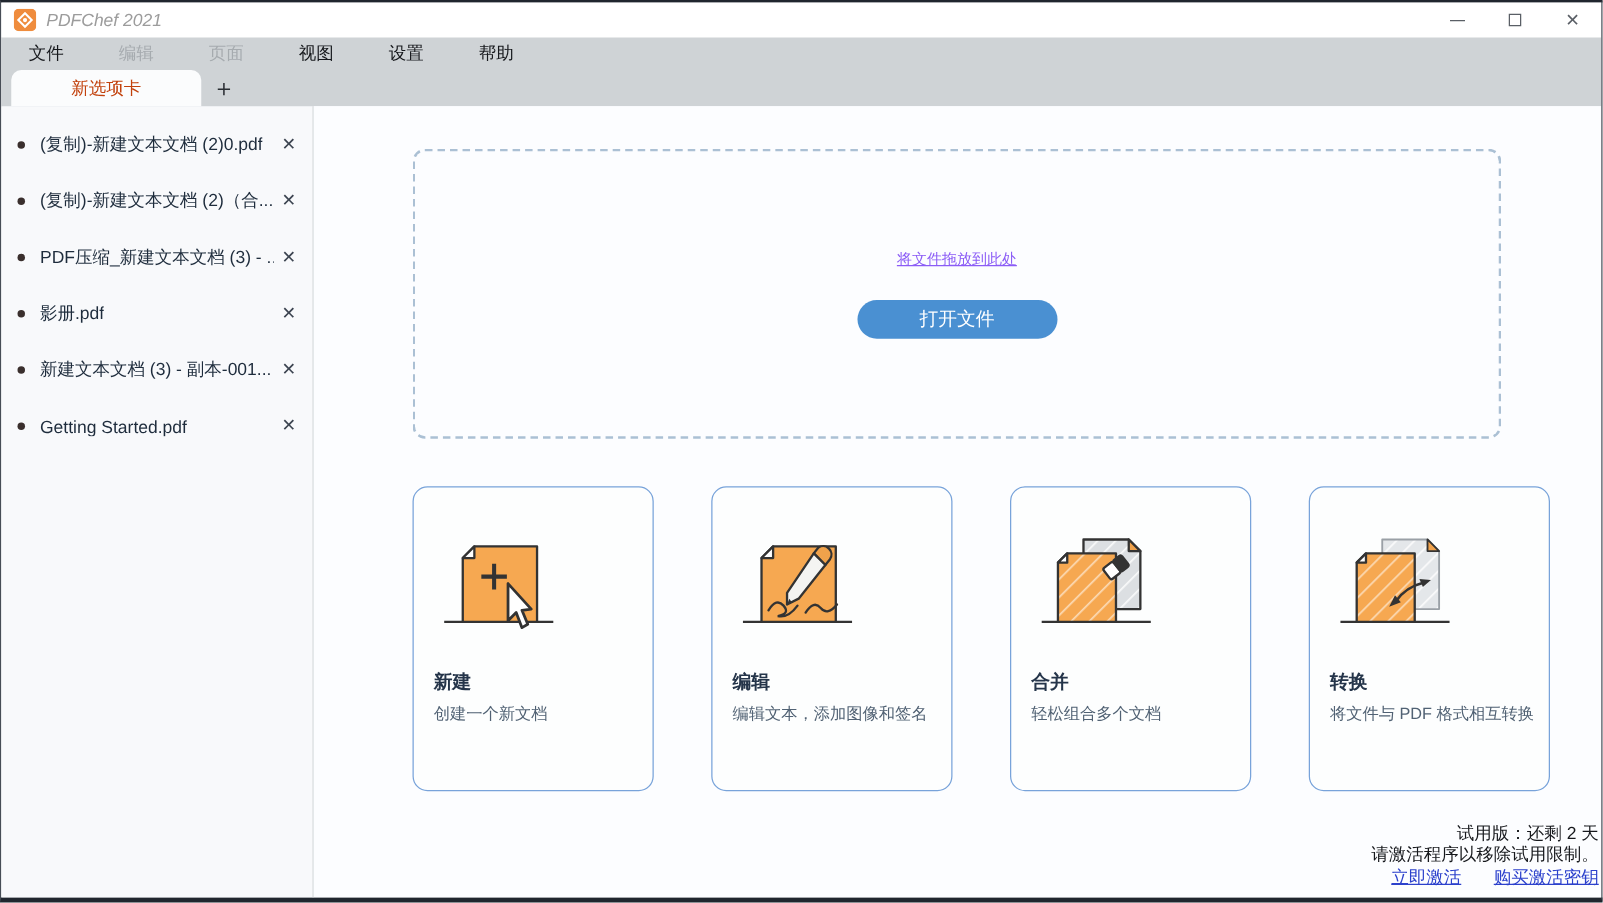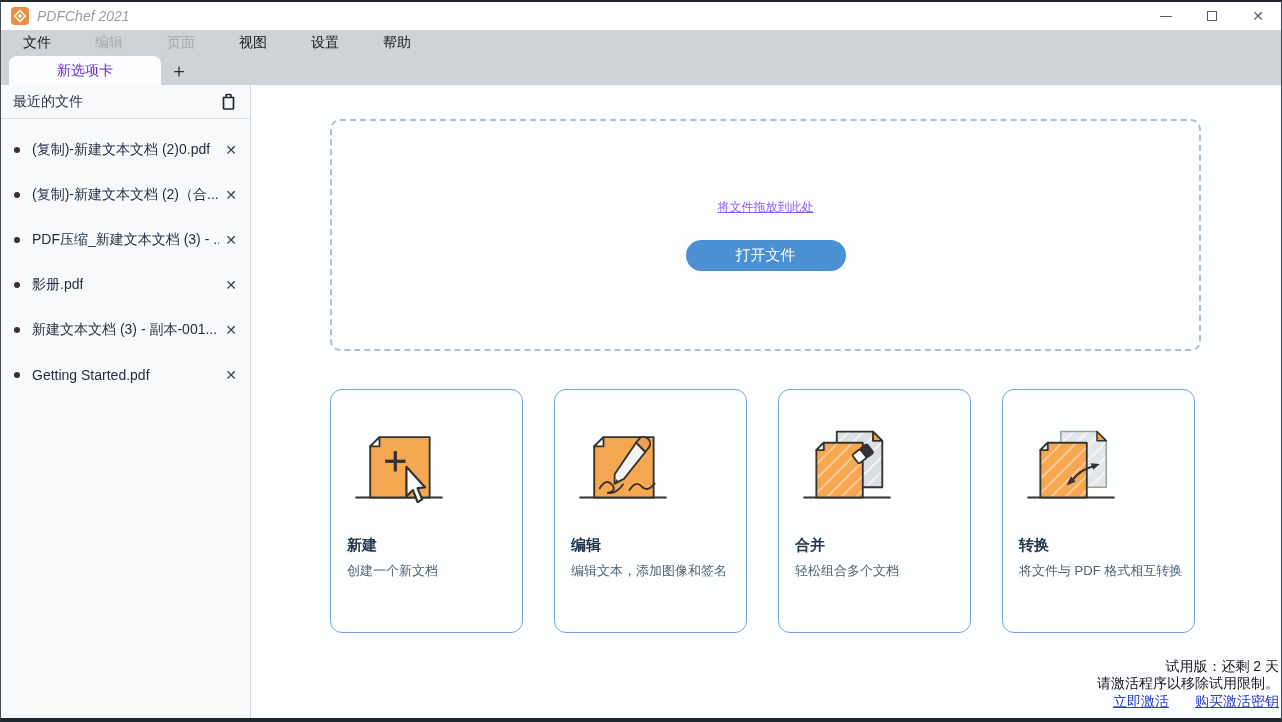--- a/index.html
+++ b/index.html
@@ -20,21 +20,21 @@
   .win-btn .sq { width:10px; height:10px; border:1px solid #5a5f66; display:block; }
   .win-btn .mline { width:12px; height:0; border-top:1px solid #5a5f66; display:block; }
   
   .menubar { height:26px; background:#cfd3d6; display:flex; align-items:flex-start; font-size:14px; color:#16181c; }
   .menu-item { padding:0 22px; height:100%; display:flex; align-items:center; }
   .menu-item.disabled { color:#a6abaf; }
   
   .tabbar { height:29px; background:#cfd3d6; position:relative; }
   .tab-active { position:absolute; left:8px; top:0; width:152px; height:29px; background:#fbfcfd;
     border-radius:8px 8px 0 0; display:flex; align-items:center; justify-content:center;
-    font-size:14px; color:#6d28d9; }
+    font-size:14px; color:#c2410c; }
   .tab-plus { position:absolute; left:163px; top:0; width:30px; height:29px; display:flex;
     align-items:center; justify-content:center; font-size:19px; color:#2a2e33; }
   
   .content { display:flex; height:633px; }
   .sidebar { width:250px; background:#f8f9fb; border-right:1px solid #d4d7da; flex:0 0 auto; }
   .sidebar-header { height:34px; display:flex; align-items:center; padding:0 12px;
     font-size:14px; color:#2a3646; border-bottom:1px solid #dadde0; }
   .trash-btn { margin-left:auto; width:20px; height:20px; display:flex; align-items:center; justify-content:center; }
   .file-list { padding-top:8px; }
   .file-item { height:45px; display:flex; align-items:center; padding:0 13px; font-size:14px; color:#1e2c3c; }
@@ -43,21 +43,21 @@
   .file-close { margin-left:auto; color:#3c4450; font-size:14px; padding-left:6px; }
   .main { position:relative; flex:1; background:#fcfdff; }
   
   .dropzone { position:absolute; left:79px; top:34px; width:871px; height:232px;
     border:2px dashed #abc0d4; border-radius:10px; display:flex; flex-direction:column;
     align-items:center; justify-content:center; }
   .drop-hint { font-size:12px; color:#8b5cf6; margin-bottom:24px;text-decoration:underline; }
   .open-btn { width:160px; height:31px; border:none; border-radius:16px; background:#4a90d2;
     color:#fff; font-size:15px; font-family:inherit; }
   
-  .cards { position:absolute; left:79px; top:304px; display:flex; gap:31px; }
+  .cards { position:absolute; left:79px; top:304px; display:flex; gap:46px; }
   .card { width:193px; height:244px; background:#fdfefe; border:1px solid #78a3da; border-radius:12px;
     padding:36px 14px 0 16px; }
   .card-icon { width:104px; height:78px; display:block; }
   .card-title { margin-top:32px; font-size:15px; font-weight:bold; color:#25354a; }
   .card-sub { margin-top:7px; font-size:13px; color:#516274; white-space:nowrap; }
   
   .trial { position:absolute; right:2px; bottom:8px; text-align:right; font-size:14px;
     color:#16181c; line-height:17px; z-index:2; }
   .trial-links { margin-top:1px; }
   .trial a { color:#2c41cc; text-decoration:underline; }
@@ -101,29 +101,20 @@
   </div>
 
   <div class="tabbar">
     <div class="tab-active">新选项卡</div>
     <div class="tab-plus">＋</div>
   </div>
 
   <div class="content">
 
     <div class="sidebar">
-      <div class="sidebar-header">
-        <span>最近的文件</span>
-        <span class="trash-btn">
-          <svg width="15" height="17" viewBox="0 0 15 17">
-            <path d="M2.5 4.5 H12.5 V15 a1 1 0 0 1 -1 1 H3.5 a1 1 0 0 1 -1 -1 Z" fill="none" stroke="#23282e" stroke-width="1.7"></path>
-            <path d="M5 4 V2.3 a0.8 0.8 0 0 1 0.8 -0.8 H9.2 a0.8 0.8 0 0 1 0.8 0.8 V4" fill="none" stroke="#23282e" stroke-width="1.7"></path>
-          </svg>
-        </span>
-      </div>
       <div class="file-list">
         <div class="file-item">
           <span class="bullet"></span>
           <span class="file-name">(复制)-新建文本文档 (2)0.pdf</span>
           <span class="file-close">✕</span>
         </div>
         <div class="file-item">
           <span class="bullet"></span>
           <span class="file-name">(复制)-新建文本文档 (2)（合...</span>
           <span class="file-close">✕</span>

